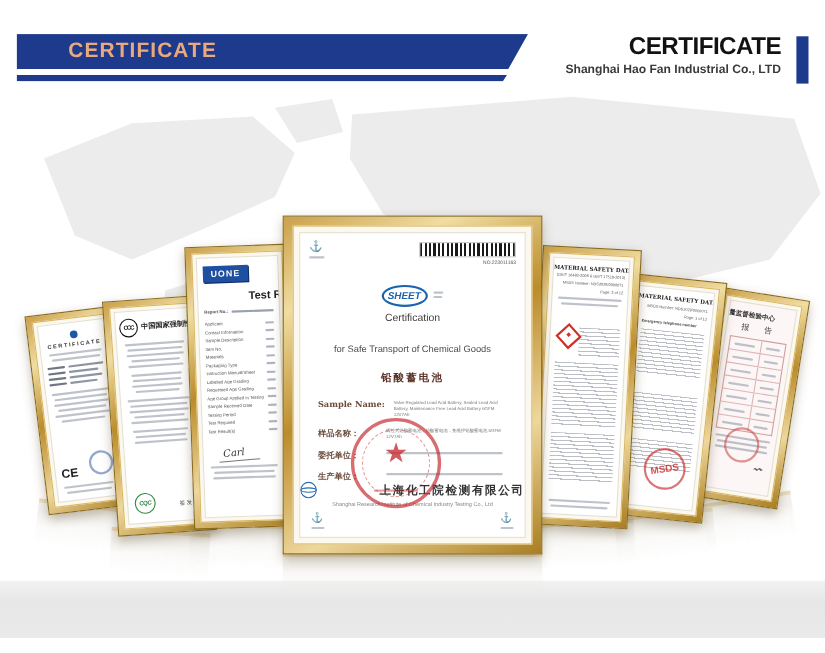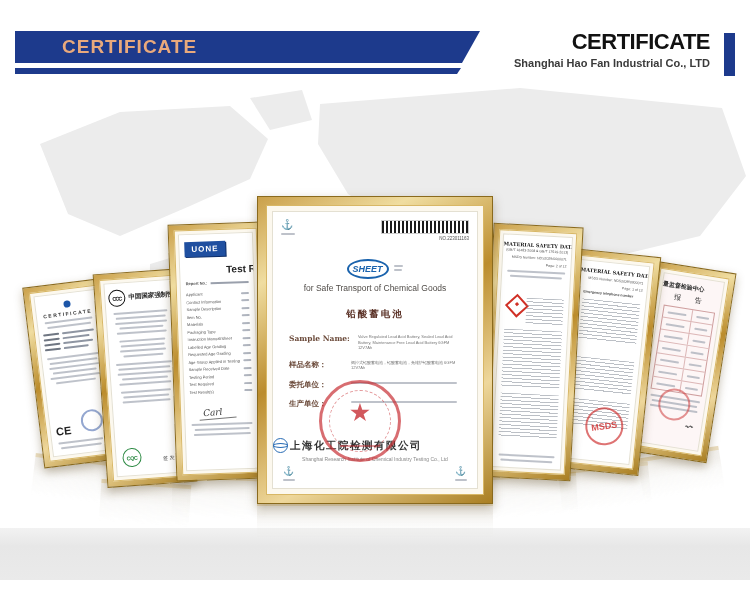--- a/index.html
+++ b/index.html
@@ -76,34 +76,34 @@
   .cn-anchor .sub{width:14px;}
   .barcode{width:86px;height:12px;background:repeating-linear-gradient(90deg,#1a1a1a 0 2px,#fff 2px 4px);border:1px solid #ccc;}
   .cn-no{font-size:4.5px;color:#555;text-align:right;margin-top:2px;}
   .cn-logorow{display:flex;align-items:center;justify-content:center;gap:5px;margin-top:18px;}
   .cnas-oval{width:38px;height:16px;border:2px solid #1a63ad;border-radius:50%;display:flex;align-items:center;justify-content:center;
     color:#1a63ad;font-size:9px;font-weight:bold;font-style:italic;letter-spacing:0;}
   .cnas-side{width:10px;}
   .cnas-side i{margin:0 0 2px;width:100%;}
   .cn-title{font-size:14px;font-weight:bold;color:#5c3328;letter-spacing:1px;white-space:nowrap;}
   .cn-cert-en{text-align:center;font-size:9.5px;color:#44403c;margin-top:5px;}
-  .cn-sub-en{text-align:center;font-size:8.5px;color:#504c48;margin-top:4px;}
+  .cn-sub-en{text-align:center;font-size:8.5px;color:#504c48;margin-top:17px;}
   .cn-cat{text-align:center;font-size:9.5px;font-weight:bold;color:#5c3328;letter-spacing:2px;margin-top:15px;}
   .cn-fields{margin:13px 8px 0;}
   .cn-frow{display:flex;gap:8px;margin-bottom:9px;align-items:flex-start;}
   .cn-flabel{flex:0 0 54px;font-size:7.5px;font-weight:bold;color:#6b4a3a;font-family:"DejaVu Serif",serif;white-space:nowrap;}
   .cn-fval{flex:1;font-size:4px;line-height:5.5px;color:#777;}
   .cn-fval.bar i{margin:2px 0 0;width:70%;}
   .cn-stamp{position:absolute;left:46px;top:168px;width:76px;height:76px;border:3px solid rgba(198,40,45,.75);
     border-radius:50%;opacity:.9;}
   .cn-stamp .ring{position:absolute;inset:7px;border:1px dashed rgba(198,40,45,.55);border-radius:50%;}
   .cn-stamp .star{position:absolute;left:0;right:0;top:17px;text-align:center;font-size:25px;color:rgba(196,38,44,.85);line-height:1;}
   .cn-stamp .st-txt{position:absolute;left:18px;right:18px;bottom:12px;height:2px;background:rgba(196,38,44,.5);}
   .cn-issuer{position:absolute;left:0;right:0;bottom:26px;text-align:center;}
-  .cn-issuer-row{display:flex;align-items:center;justify-content:flex-start;gap:2px;}
+  .cn-issuer-row{display:flex;align-items:center;justify-content:space-between;gap:2px;}
   .globe{width:13px;height:13px;border:1.5px solid #2a6db5;border-radius:50%;position:relative;}
   .globe:before{content:"";position:absolute;left:-1px;right:-1px;top:4px;height:3px;border:1px solid #2a6db5;border-radius:50%;}
   .cn-issuer-cn{font-size:10.5px;font-weight:bold;color:#333;letter-spacing:1.5px;}
   .cn-issuer-en{font-size:5px;color:#888;margin-top:3px;}
   .cn-corner{position:absolute;bottom:7px;font-size:9px;color:#222;line-height:9px;}
   .cn-corner.l{left:10px;} .cn-corner.r{right:10px;}
   .cn-corner .sub{width:12px;}
 
   
   .msds-title{font-size:5px;font-weight:bold;color:#222;text-align:center;margin-top:6px;white-space:nowrap;
@@ -357,20 +357,21 @@
           <div class="cn-no">NO.223011163</div>
         </div>
       </div>
       <div class="cn-logorow">
         <span class="cnas-oval">SHEET</span>
         <span class="cnas-side">
                 <i class="ln" style="width: 96%;"></i>
                 <i class="ln" style="width: 88%;"></i>
               </span>
       </div>
+      <div class="cn-cert-en">Certification</div>
       <div class="cn-sub-en">for Safe Transport of Chemical Goods</div>
       <div class="cn-cat">铅酸蓄电池</div>
       <div class="cn-fields">
         <div class="cn-frow">
           <span class="cn-flabel">Sample Name:</span>
           <span class="cn-fval">Valve Regulated Lead Acid Battery, Sealed Lead Acid Battery, Maintenance Free Lead Acid Battery 6GFM 12V7Ah</span>
         </div>
         <div class="cn-frow">
           <span class="cn-flabel">样品名称：</span>
           <span class="cn-fval">阀控式铅酸蓄电池，铅酸蓄电池，免维护铅酸蓄电池 6GFM 12V7Ah</span>

